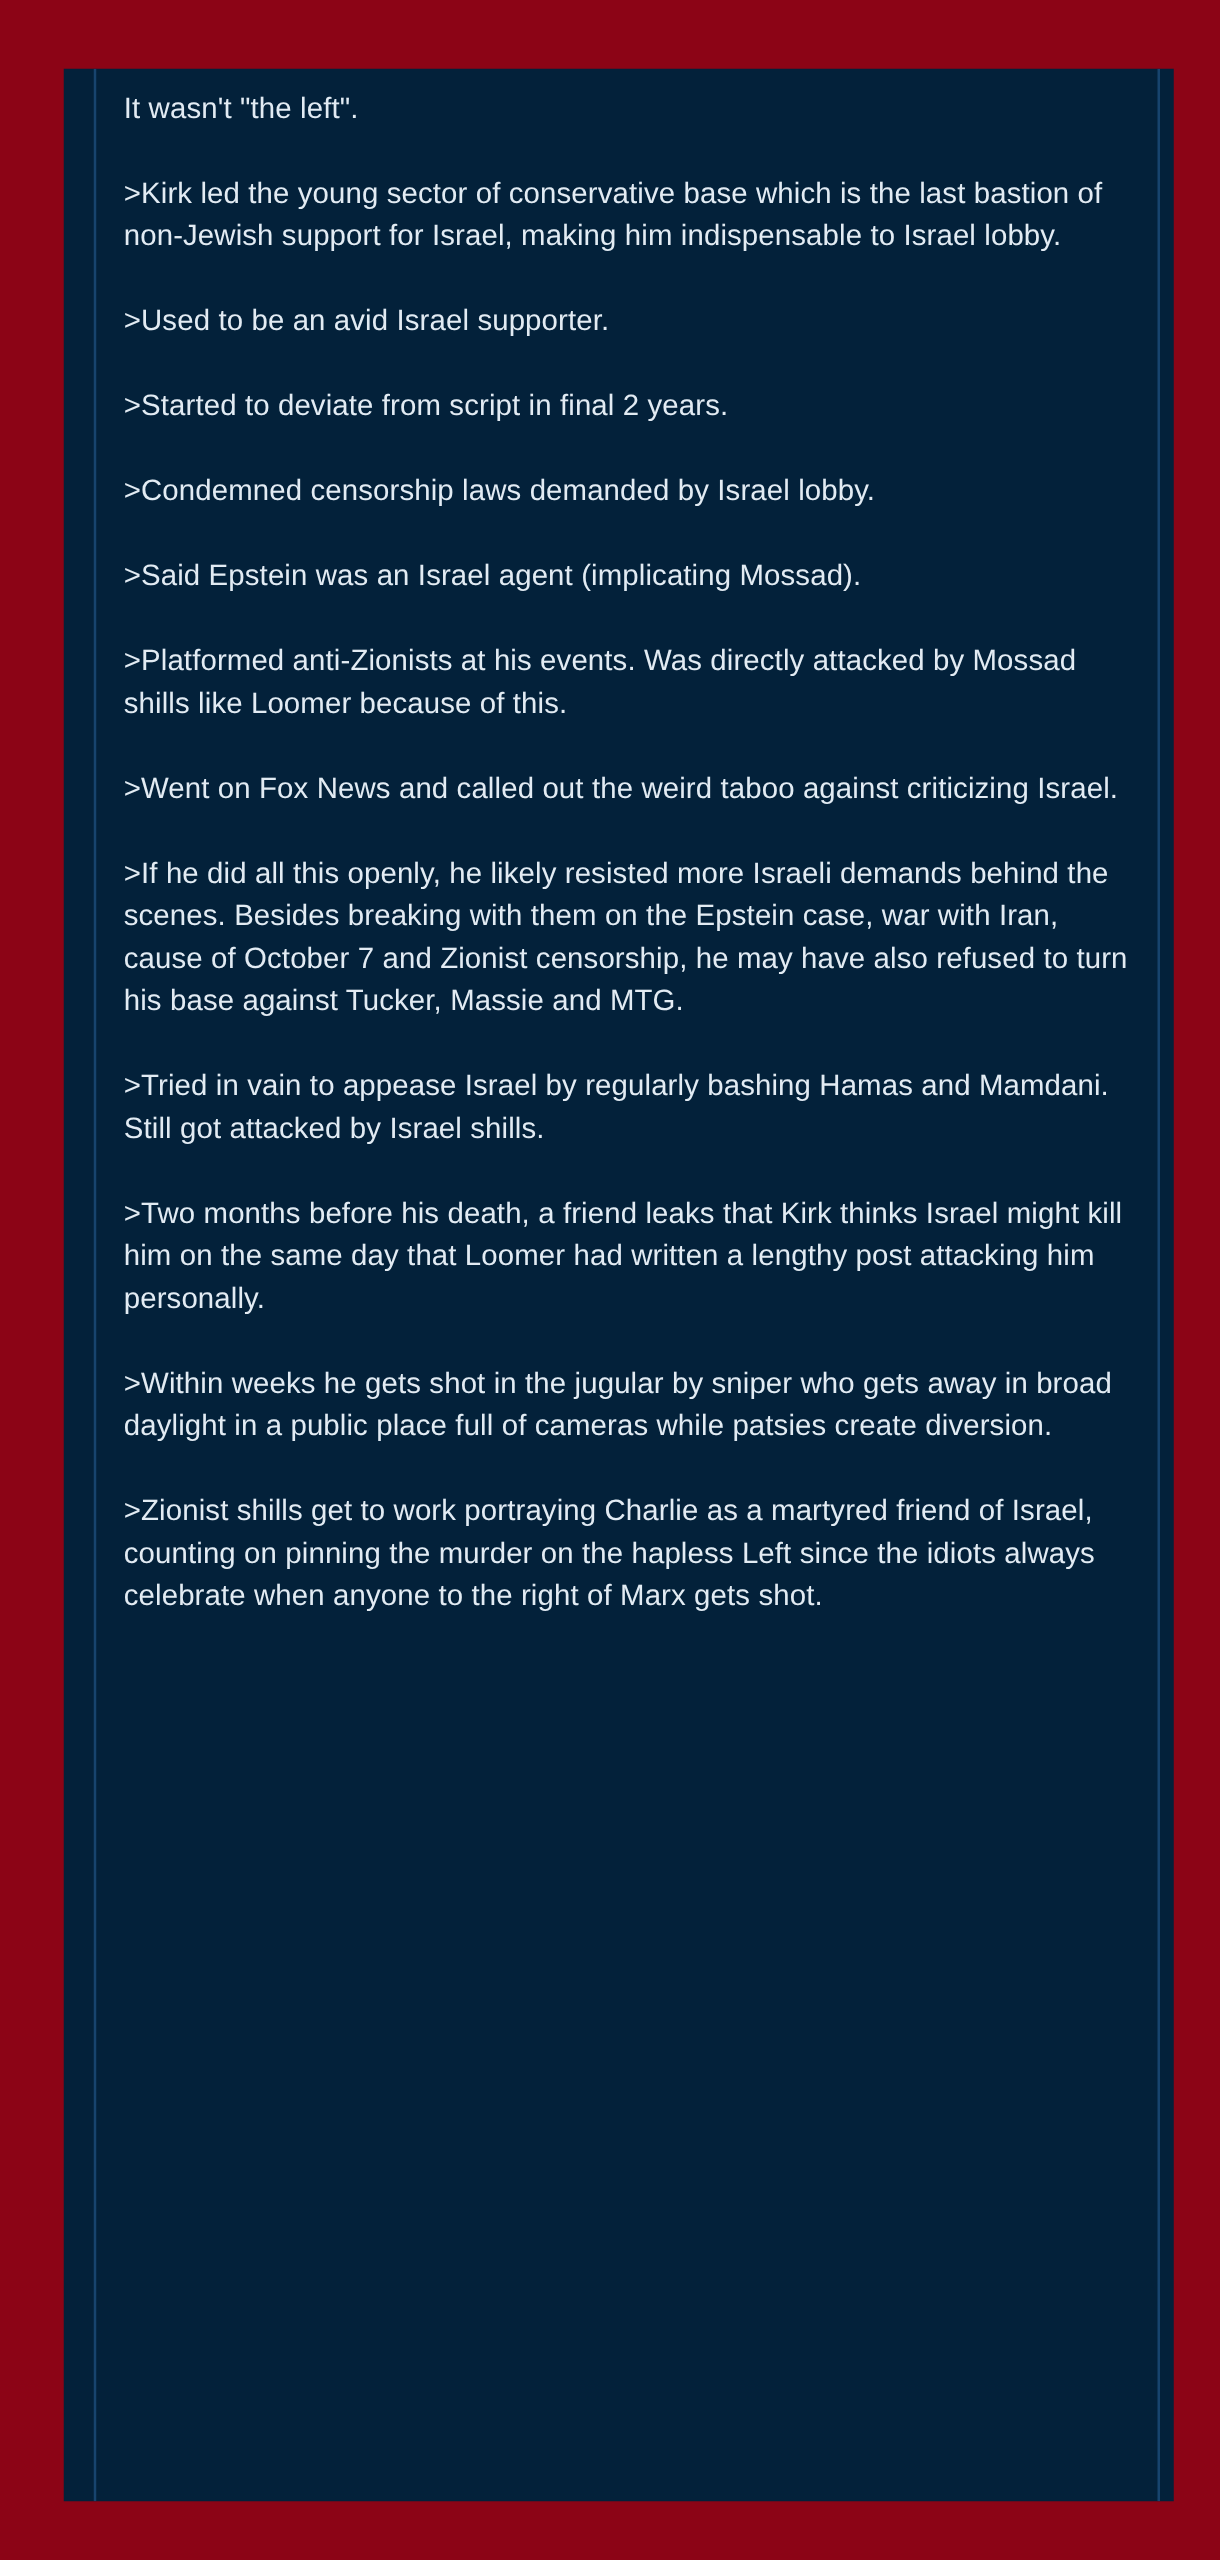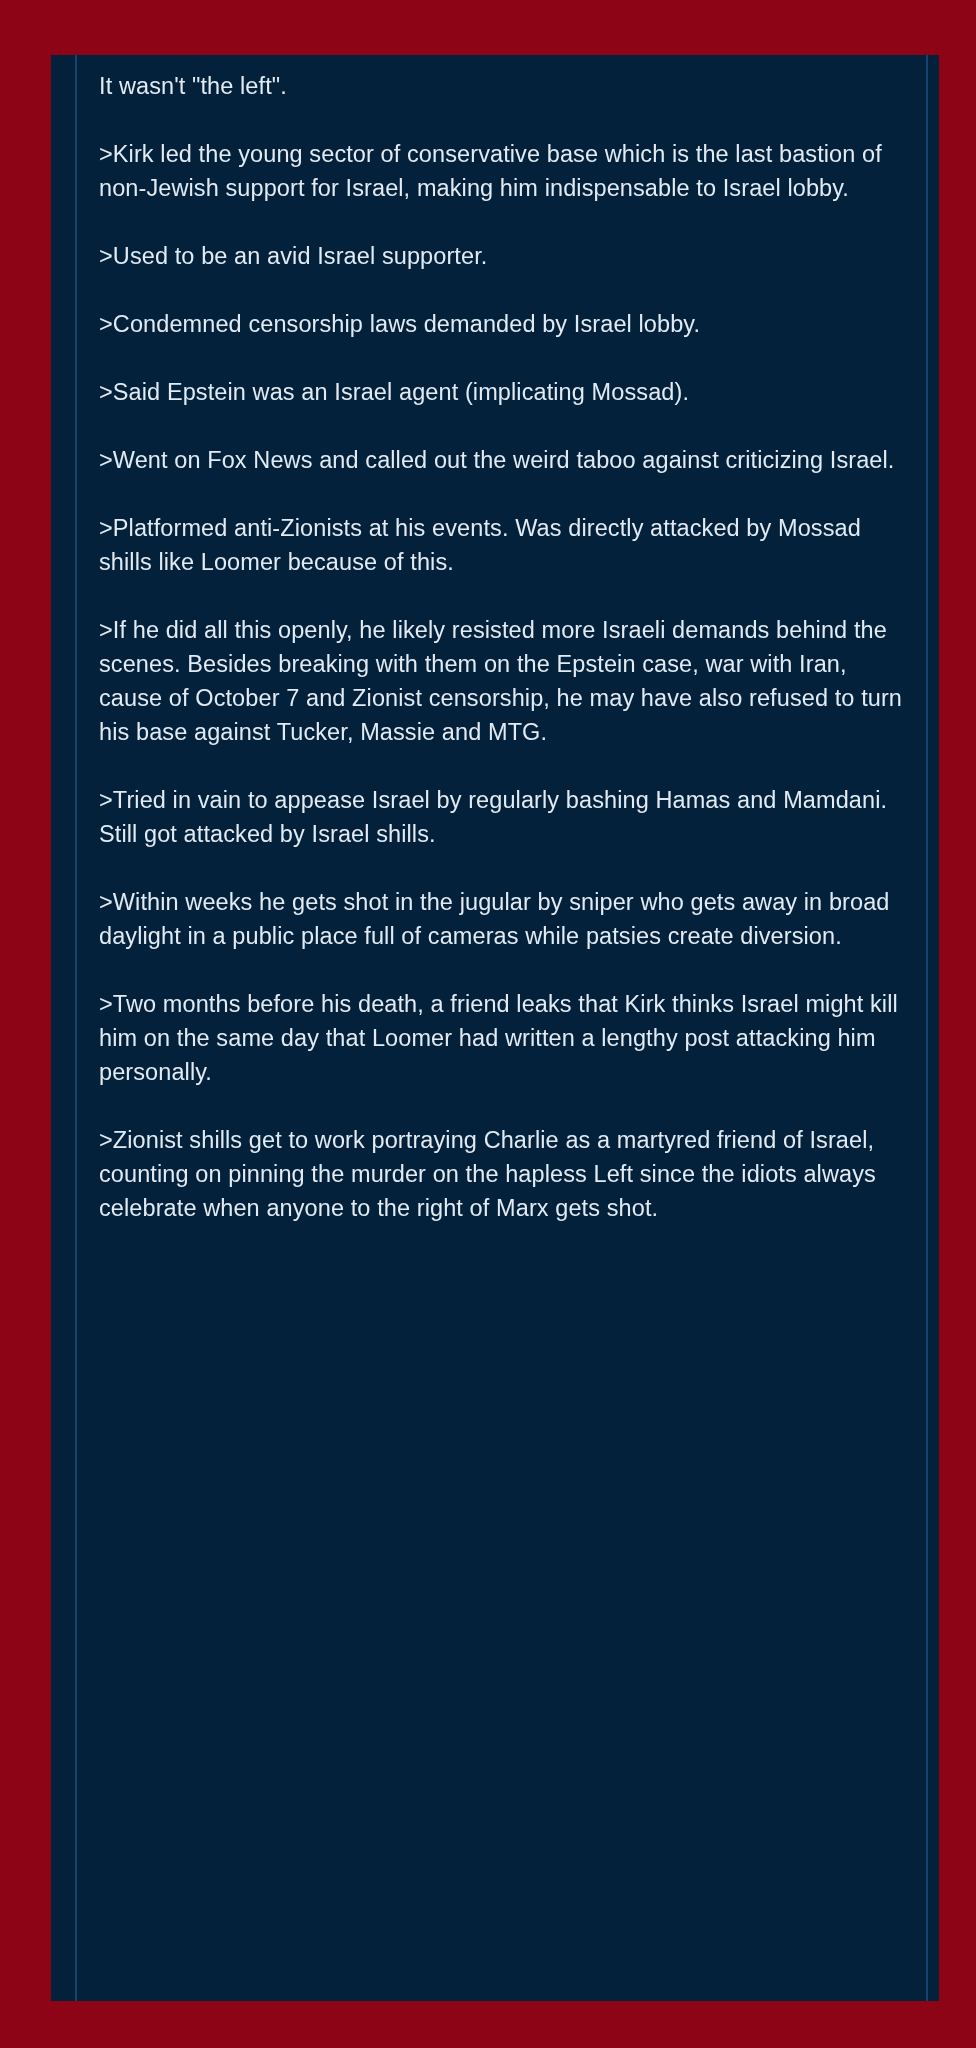--- a/index.html
+++ b/index.html
@@ -63,24 +63,25 @@
 <body>
 
 <div class="frame">
   <div class="panel">
     <div class="rule rule-left"></div>
     <div class="rule rule-right"></div>
     <div class="content">
         <p>It wasn't "the left".</p>
         <p>&gt;Kirk led the young sector of conservative base which is the last bastion of non-Jewish support for Israel, making him indispensable to Israel lobby.</p>
         <p>&gt;Used to be an avid Israel supporter.</p>
+        <p>&gt;Started to deviate from script in final 2 years.</p>
         <p>&gt;Condemned censorship laws demanded by Israel lobby.</p>
         <p>&gt;Said Epstein was an Israel agent (implicating Mossad).</p>
+        <p>&gt;Platformed anti-Zionists at his events. Was directly attacked by Mossad shills like Loomer because of this.</p>
         <p>&gt;Went on Fox News and called out the weird taboo against criticizing Israel.</p>
-        <p>&gt;Platformed anti-Zionists at his events. Was directly attacked by Mossad shills like Loomer because of this.</p>
         <p>&gt;If he did all this openly, he likely resisted more Israeli demands behind the scenes. Besides breaking with them on the Epstein case, war with Iran, cause of October 7 and Zionist censorship, he may have also refused to turn his base against Tucker, Massie and MTG.</p>
         <p>&gt;Tried in vain to appease Israel by regularly bashing Hamas and Mamdani. Still got attacked by Israel shills.</p>
+        <p>&gt;Two months before his death, a friend leaks that Kirk thinks Israel might kill him on the same day that Loomer had written a lengthy post attacking him personally.</p>
         <p>&gt;Within weeks he gets shot in the jugular by sniper who gets away in broad daylight in a public place full of cameras while patsies create diversion.</p>
-        <p>&gt;Two months before his death, a friend leaks that Kirk thinks Israel might kill him on the same day that Loomer had written a lengthy post attacking him personally.</p>
         <p>&gt;Zionist shills get to work portraying Charlie as a martyred friend of Israel, counting on pinning the murder on the hapless Left since the idiots always celebrate when anyone to the right of Marx gets shot.</p>
       </div>
   </div>
 </div>
 
 </body></html>

